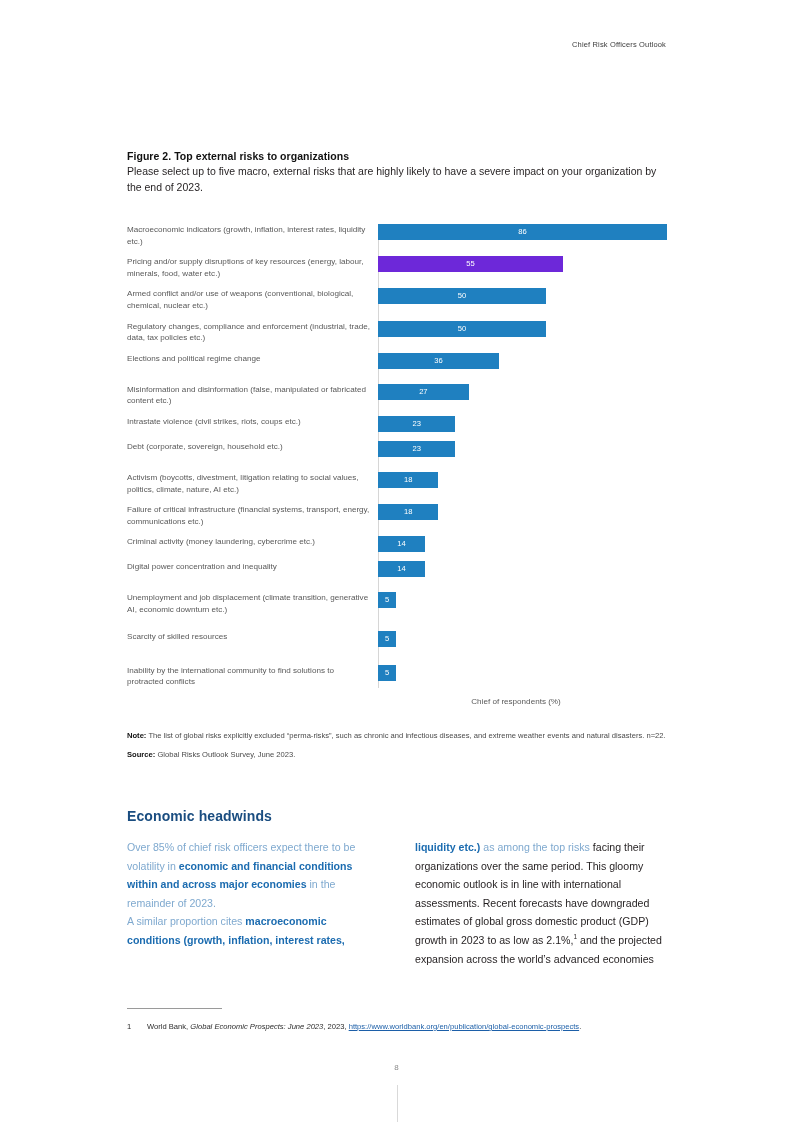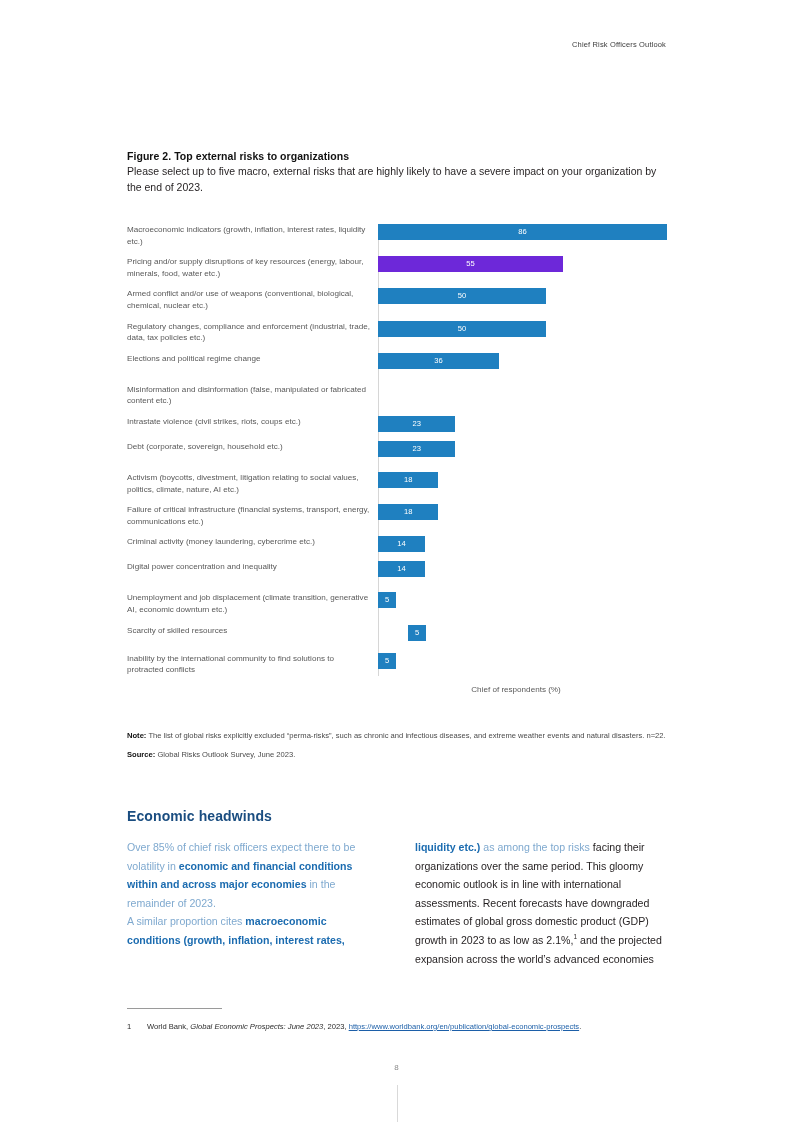--- a/index.html
+++ b/index.html
@@ -277,20 +277,25 @@
         <div class="bar-row" style="margin-bottom: 15px;">
           <div class="bar-label">Elections and political regime change</div>
           <div class="bar-track">
             <div class="bar" style="width: 120.977px; background: rgb(31, 128, 192);">
               <div class="bar-value" style="color: rgb(255, 255, 255);">36</div>
             </div>
           </div>
         </div>
         <div class="bar-row" style="margin-bottom: 9px;">
           <div class="bar-label">Misinformation and disinformation (false, manipulated or fabricated content etc.)</div>
+          <div class="bar-track">
+            <div class="bar" style="width: 90.7326px; background: rgb(31, 128, 192);">
+              <div class="bar-value" style="color: rgb(255, 255, 255);">27</div>
+            </div>
+          </div>
         </div>
         <div class="bar-row" style="margin-bottom: 9px;">
           <div class="bar-label">Intrastate violence (civil strikes, riots, coups etc.)</div>
           <div class="bar-track">
             <div class="bar" style="width: 77.2907px; background: rgb(31, 128, 192);">
               <div class="bar-value" style="color: rgb(255, 255, 255);">23</div>
             </div>
           </div>
         </div>
         <div class="bar-row" style="margin-bottom: 15px;">
@@ -326,29 +331,29 @@
           </div>
         </div>
         <div class="bar-row" style="margin-bottom: 15px; justify-content: space-between;">
           <div class="bar-label">Digital power concentration and inequality</div>
           <div class="bar-track">
             <div class="bar" style="width: 47.0465px; background: rgb(31, 128, 192);">
               <div class="bar-value" style="color: rgb(255, 255, 255);">14</div>
             </div>
           </div>
         </div>
-        <div class="bar-row" style="margin-bottom: 9px;">
+        <div class="bar-row" style="margin-bottom: 15px;">
           <div class="bar-label">Unemployment and job displacement (climate transition, generative AI, economic downturn etc.)</div>
           <div class="bar-track">
             <div class="bar" style="width: 18px; background: rgb(31, 128, 192);">
               <div class="bar-value" style="color: rgb(255, 255, 255);">5</div>
             </div>
           </div>
         </div>
-        <div class="bar-row" style="margin-bottom: 12px; gap: 30px;">
+        <div class="bar-row" style="margin-bottom: 18px;">
           <div class="bar-label">Scarcity of skilled resources</div>
           <div class="bar-track">
             <div class="bar" style="width: 18px; background: rgb(31, 128, 192);">
               <div class="bar-value" style="color: rgb(255, 255, 255);">5</div>
             </div>
           </div>
         </div>
         <div class="bar-row" style="margin-bottom: 9px;">
           <div class="bar-label">Inability by the international community to find solutions to protracted conflicts</div>
           <div class="bar-track">

